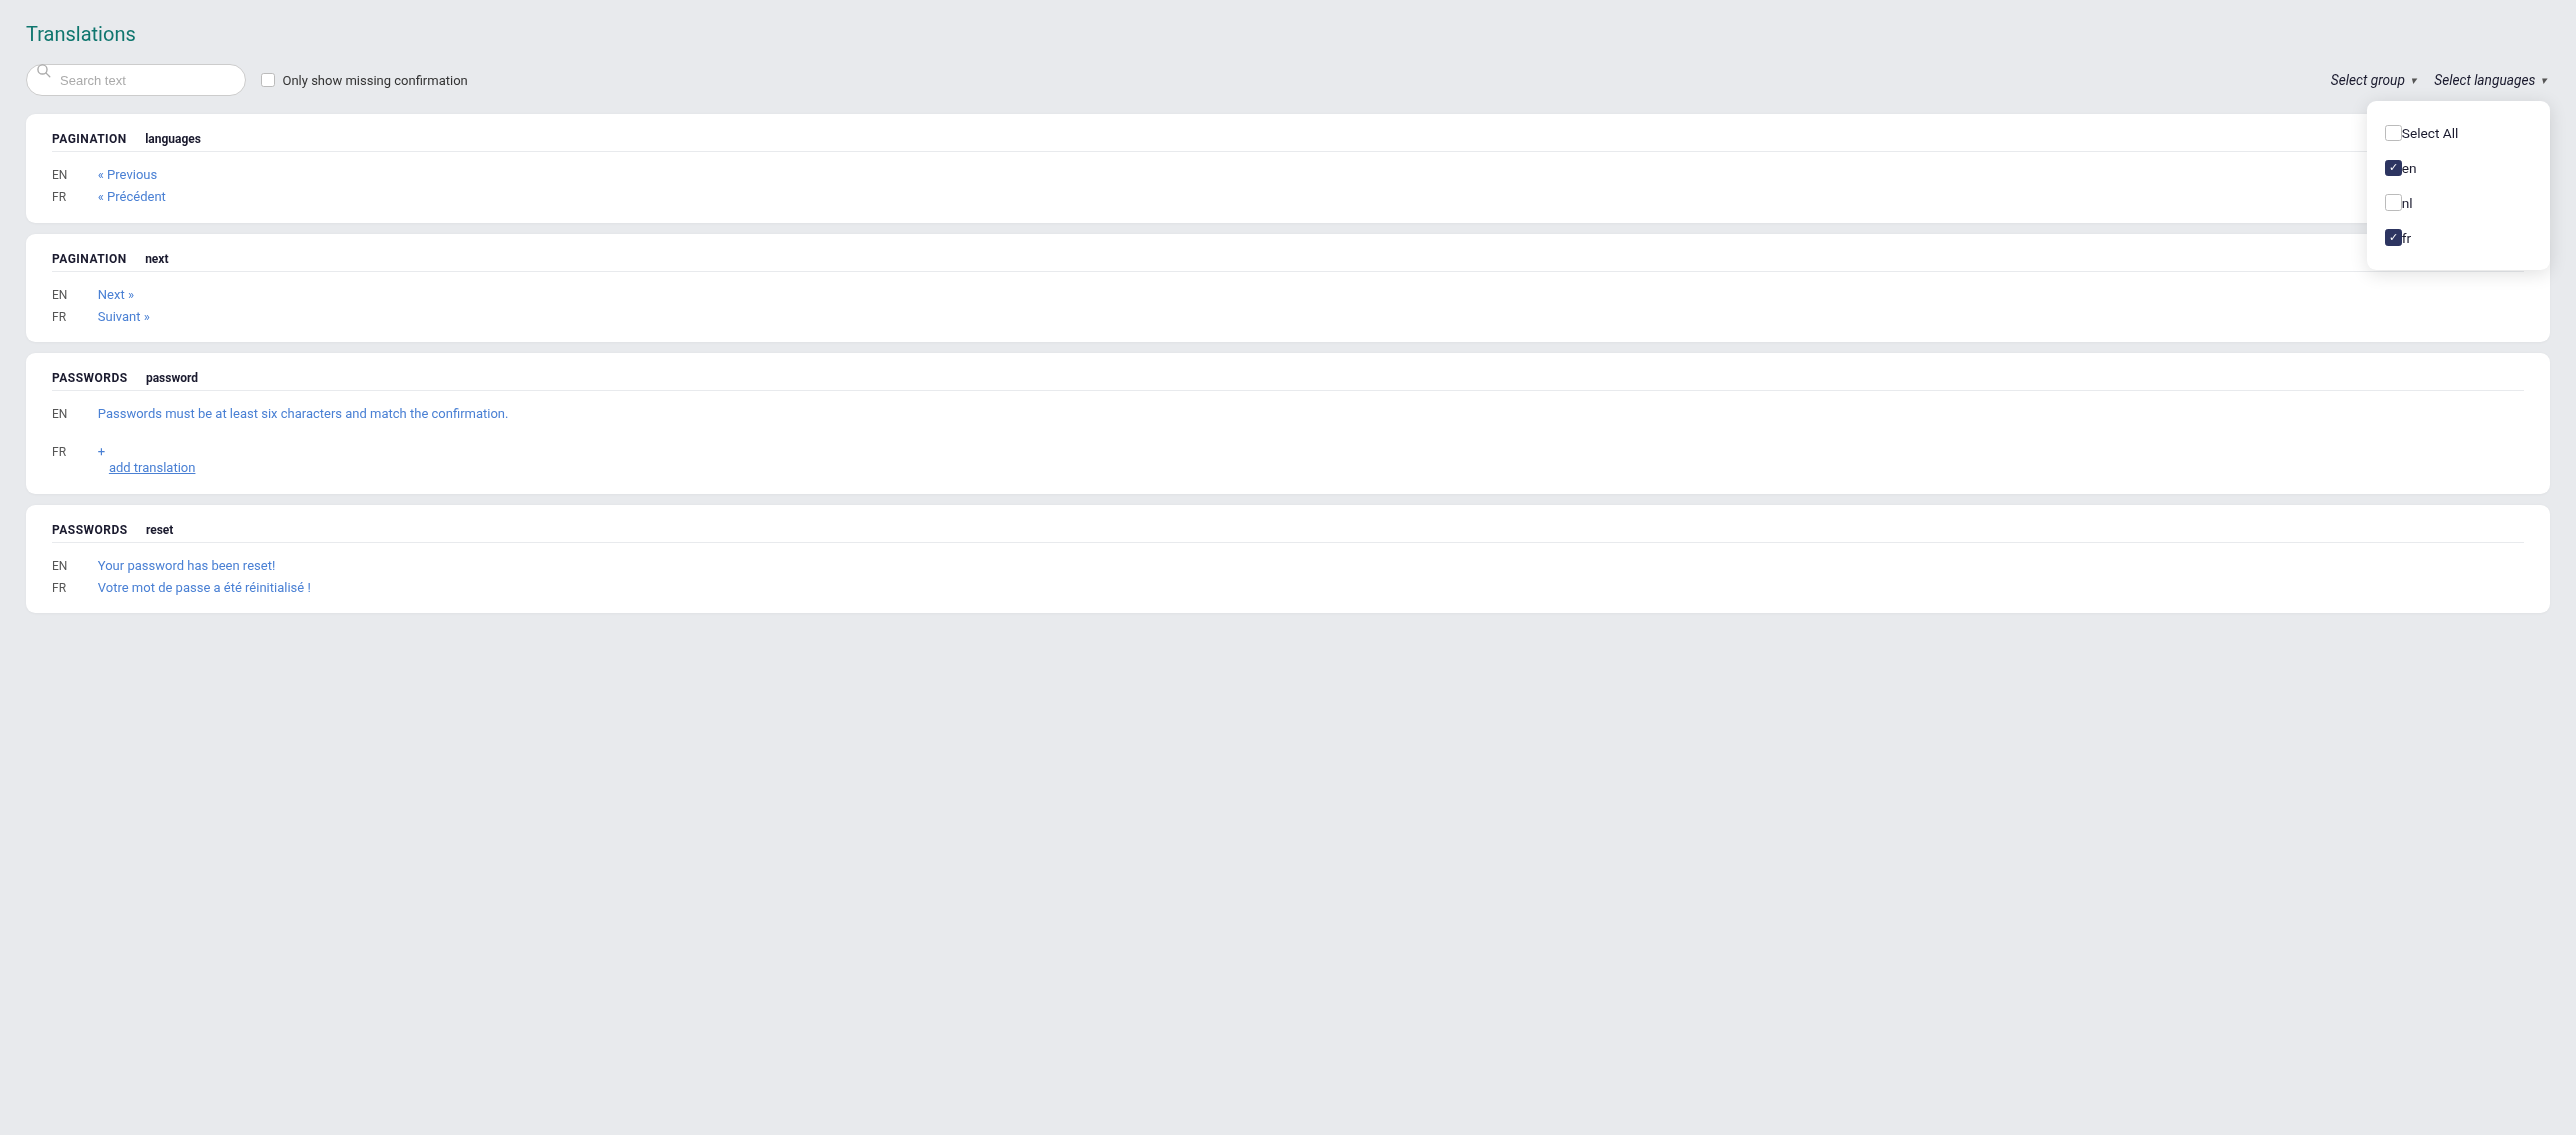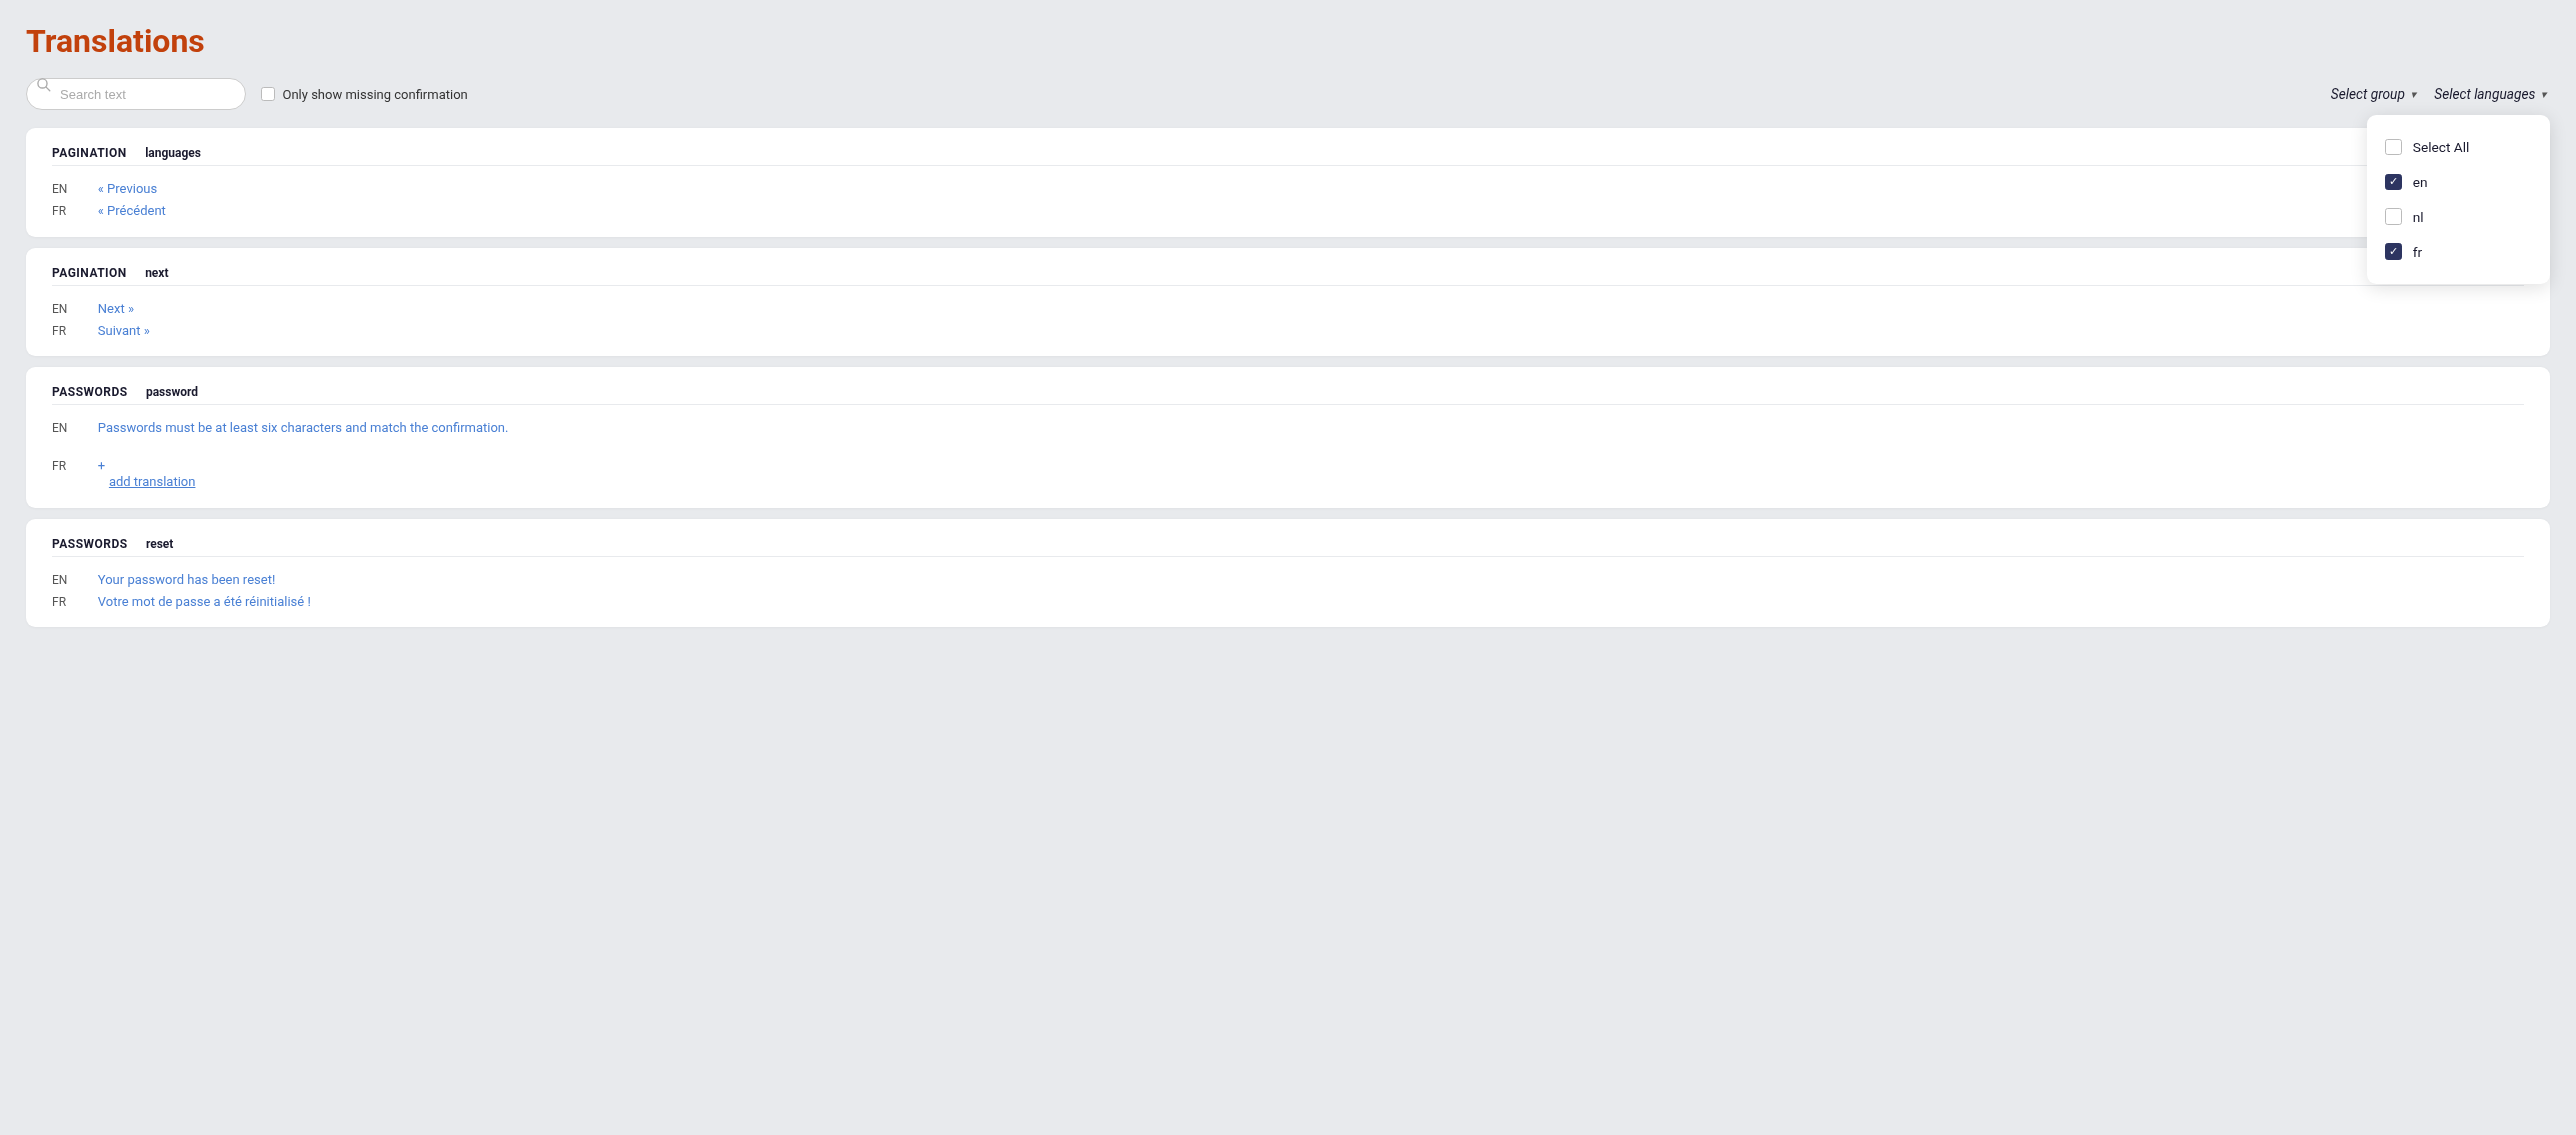--- a/index.html
+++ b/index.html
@@ -4,23 +4,23 @@
   <style>
     * { box-sizing: border-box; margin: 0; padding: 0; }
     body {
       background: #e8eaed;
       font-family: -apple-system, BlinkMacSystemFont, 'Segoe UI', Roboto, sans-serif;
       color: #1a1a2e;
       padding: 22px 26px;
       min-height: 100vh;
     }
     .page-title {
-      font-size: 32px;
-      font-weight: 700;
-      color: #c2410c;
+      font-size: 20px;
+      font-weight: 400;
+      color: #0f766e;
       margin-bottom: 18.3px;
     }
     .toolbar {
       display: flex;
       align-items: center;
       gap: 14.6px;
       margin-bottom: 18.3px;
     }
     .search-wrapper {
       position: relative;
@@ -91,21 +91,20 @@
       background: #fff;
       border-radius: 9.2px;
       box-shadow: 0 3.7px 18.3px rgba(0,0,0,0.12);
       min-width: 183px;
       z-index: 100;
       padding: 14.6px 0;
     }
     .dropdown-item {
       display: flex;
       align-items: flex-end;
-      gap: 11px;
       padding: 9.2px 18.3px;
       font-size: 13.7px;
       color: #1a1a2e;
       cursor: pointer;
     }
     .custom-check {
       width: 16.5px;
       height: 16.5px;
       border: 1.4px solid #bbb;
       border-radius: 2.7px;

